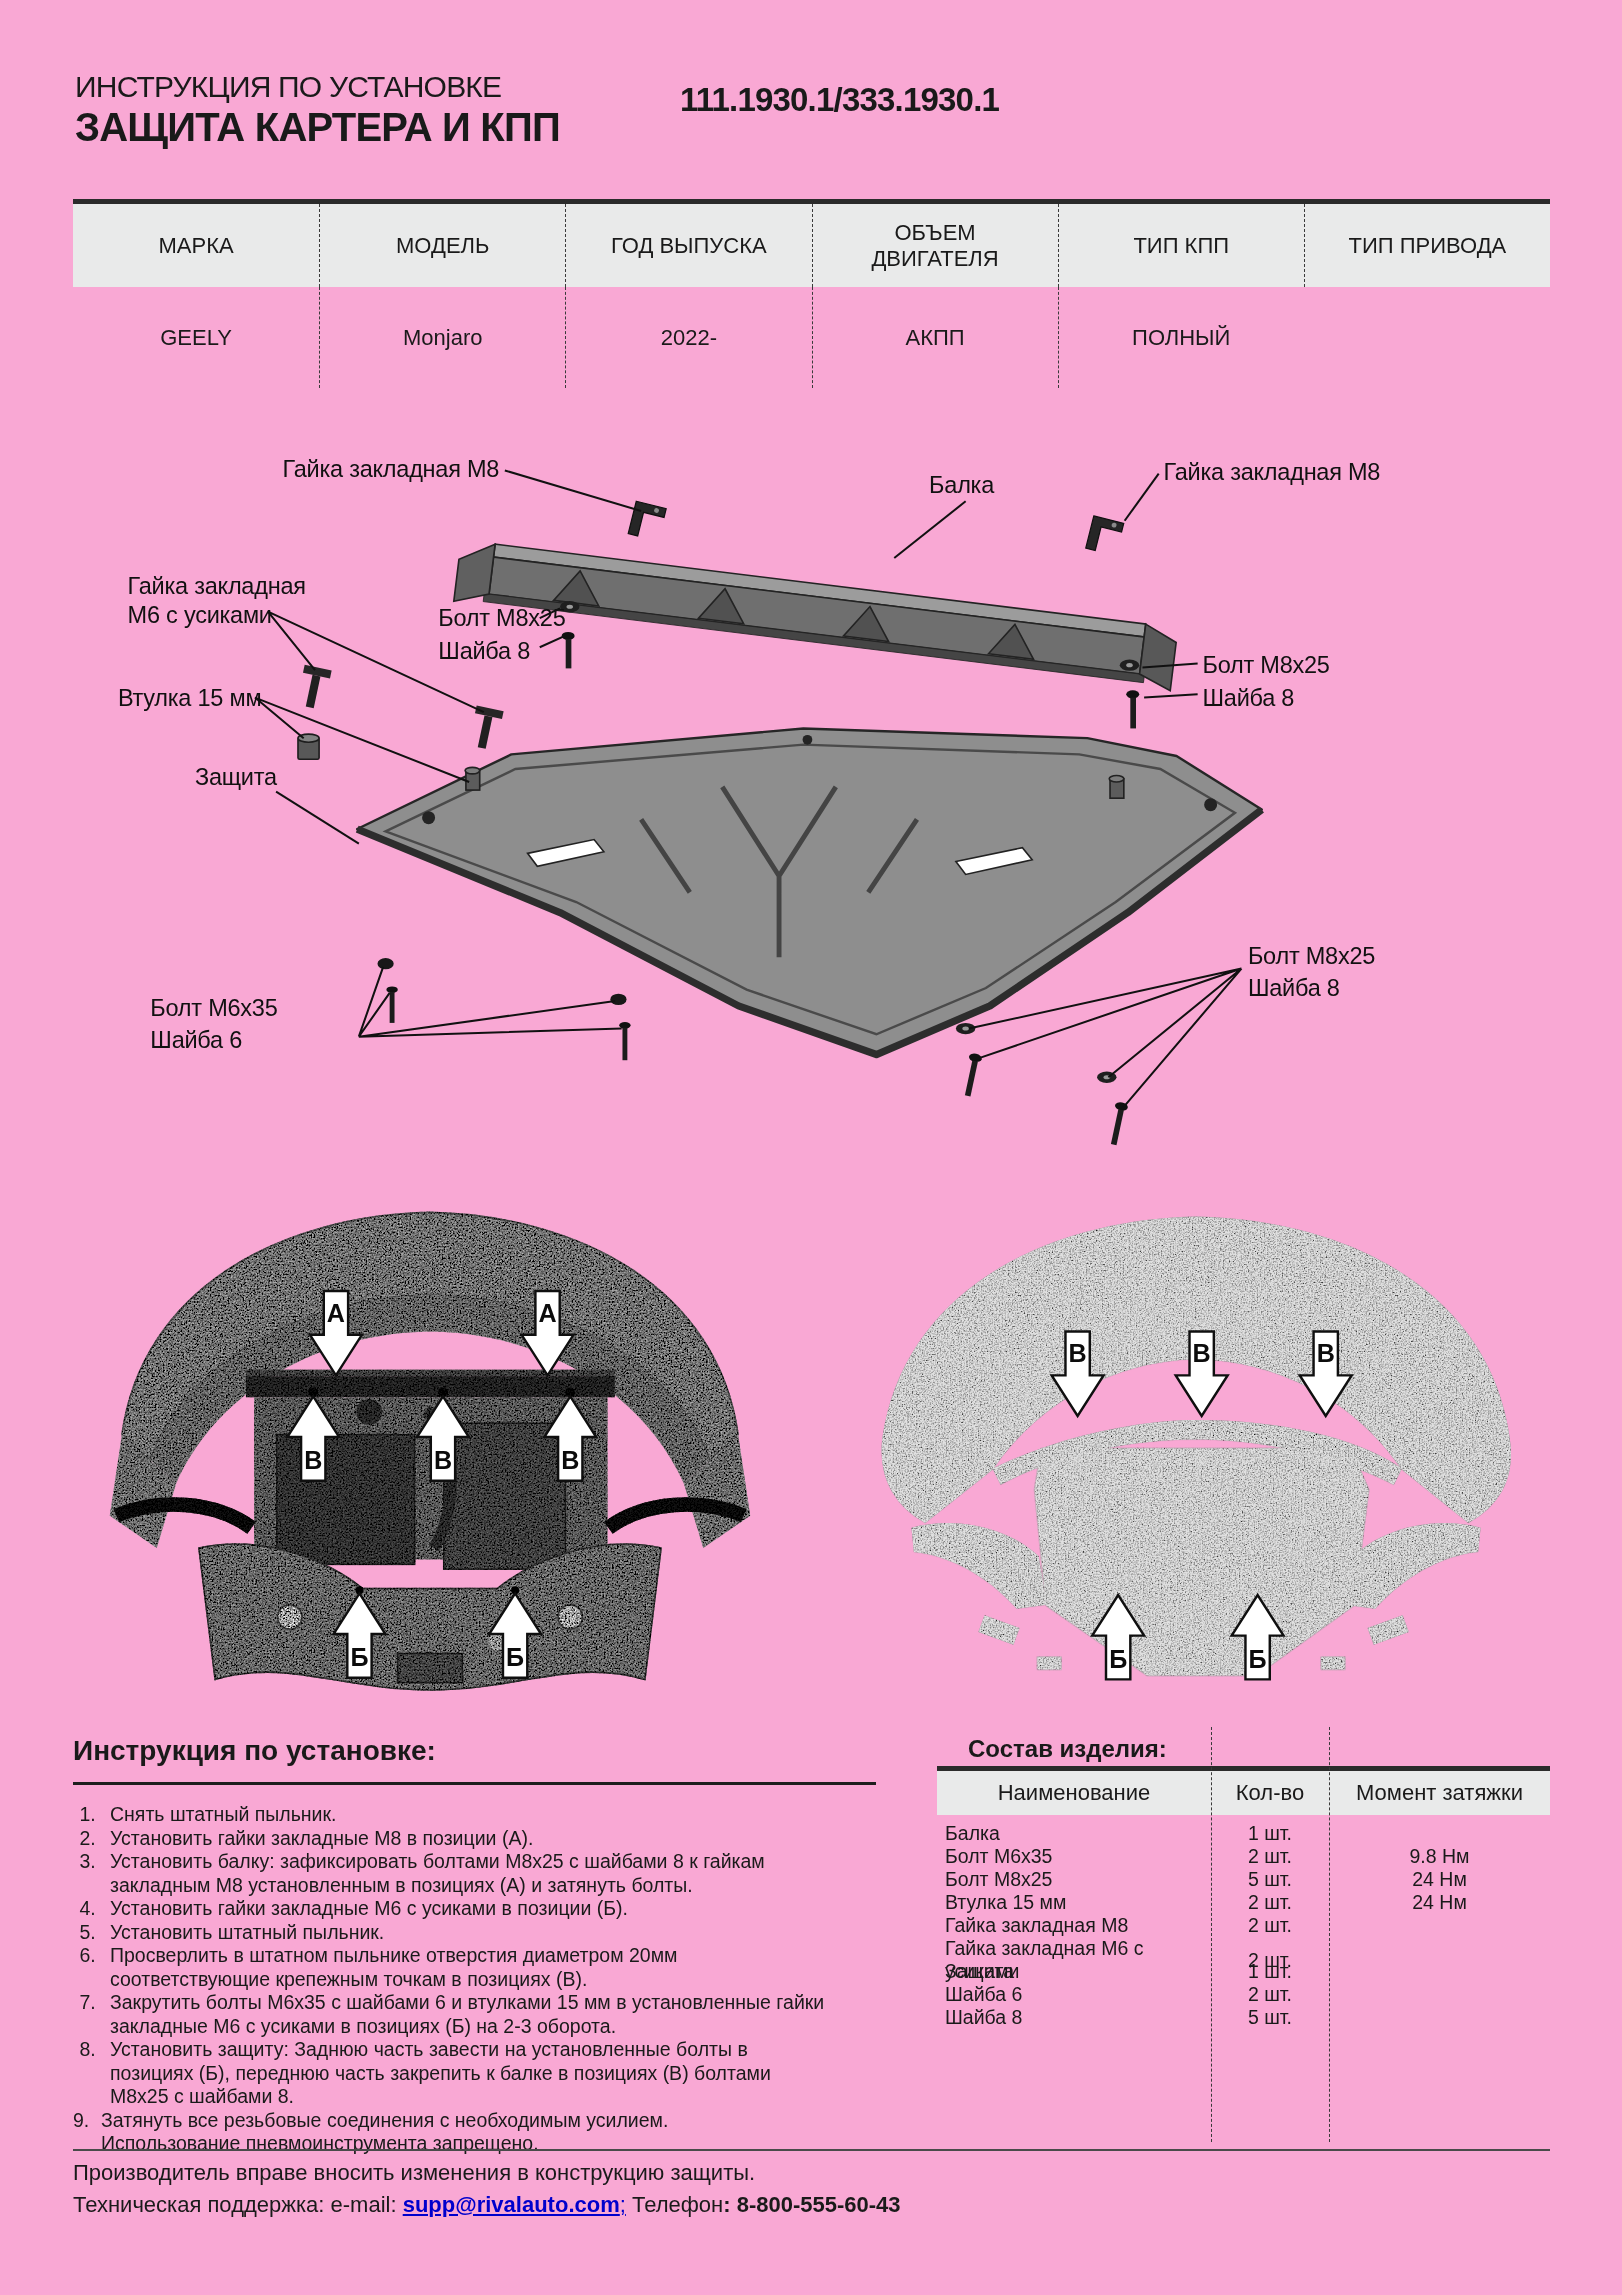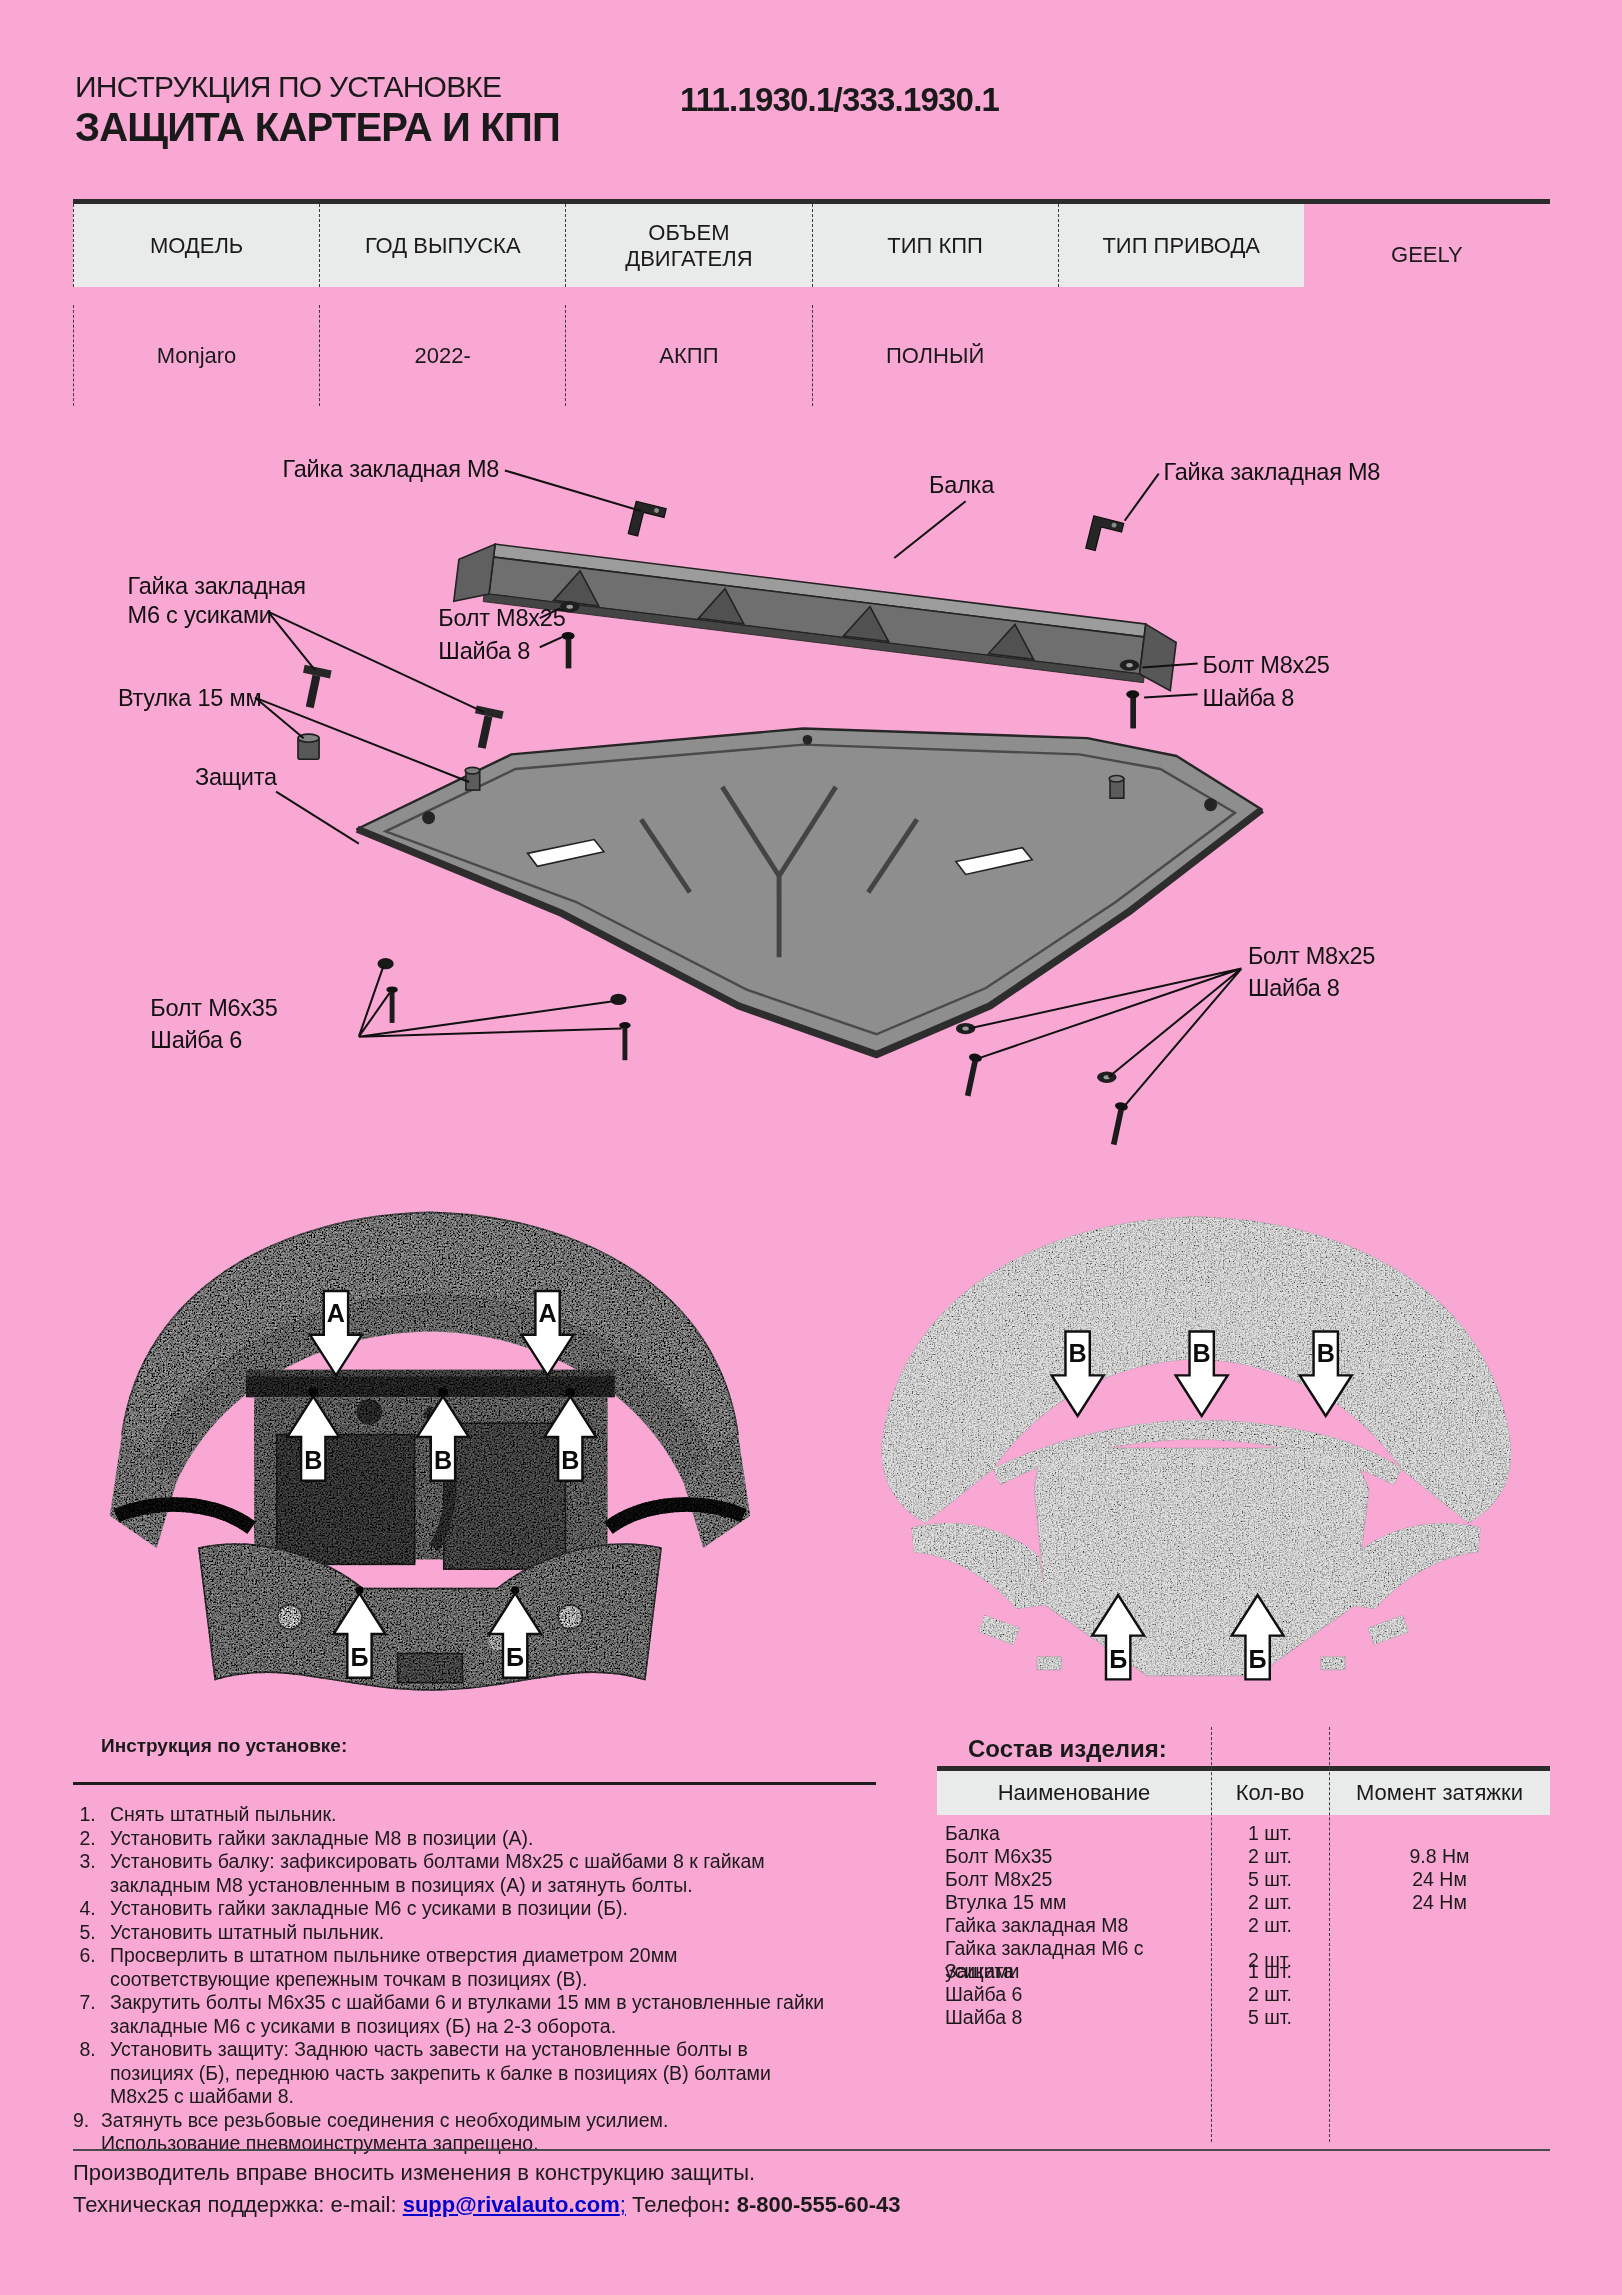--- a/index.html
+++ b/index.html
@@ -23,21 +23,21 @@
   
   .diagram{position:absolute;left:73px;top:438px;width:1477px;height:722px;}
   .dlabel{font-size:29px;fill:#111;letter-spacing:-0.3px;font-family:"Liberation Sans",sans-serif;}
 
   
   .photo-left{position:absolute;left:77px;top:1167px;width:706px;height:527px;}
   .photo-right{position:absolute;left:834px;top:1167px;width:724px;height:527px;}
   .marker-letter{font-size:31px;font-weight:700;fill:#0c0c0c;font-family:"Liberation Sans",sans-serif;}
 
   
-  .instr-heading{position:absolute;left:73px;top:1735px;font-size:19px;font-weight:700;margin-left:28px;}
+  .instr-heading{position:absolute;left:73px;top:1735px;font-size:28px;font-weight:700;}
   .instr-underline{position:absolute;left:73px;top:1782px;width:803px;height:3.2px;background:#1e1e1e;}
   .instr-list{position:absolute;left:73px;top:1803px;width:755px;}
   .step{display:grid;grid-template-columns:37px 1fr;font-size:19.5px;line-height:23.5px;white-space:pre-line;}
   .step .num{padding-left:6.5px;}
   .step.tight{grid-template-columns:28px 1fr;}
   .step.tight .num{padding-left:0;}
 
   
   .parts-heading{position:absolute;left:968px;top:1735px;font-size:24px;font-weight:700;}
   .pdash{position:absolute;top:1727px;height:415px;width:0;border-left:1.6px dashed #3a3a3a;z-index:3;}
@@ -64,20 +64,21 @@
 </head>
 <body>
 
 <div class="page">
 
   <div class="doc-type">ИНСТРУКЦИЯ ПО УСТАНОВКЕ</div>
   <div class="product-name">ЗАЩИТА КАРТЕРА И КПП</div>
   <div class="part-number">111.1930.1/333.1930.1</div>
 
   <div class="vtable">
+    <div class="vcell vhead">МАРКА</div>
     <div class="vcell vhead vsep">МОДЕЛЬ</div>
     <div class="vcell vhead vsep">ГОД ВЫПУСКА</div>
     <div class="vcell vhead vsep">ОБЪЕМ ДВИГАТЕЛЯ</div>
     <div class="vcell vhead vsep">ТИП КПП</div>
     <div class="vcell vhead vsep">ТИП ПРИВОДА</div>
     <div class="vcell vval">GEELY</div>
     <div class="vcell vval vsep">Monjaro</div>
     <div class="vcell vval vsep">2022-</div>
     <div class="vcell vval vsep">АКПП</div>
     <div class="vcell vval vsep">ПОЛНЫЙ</div>

